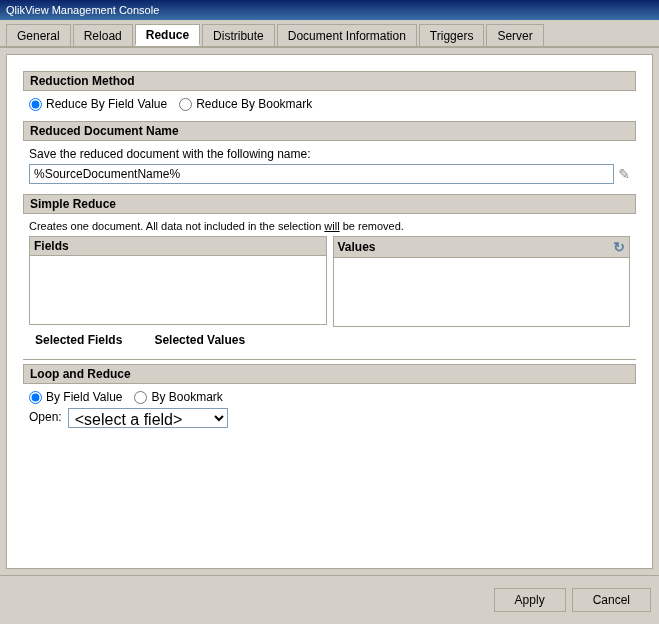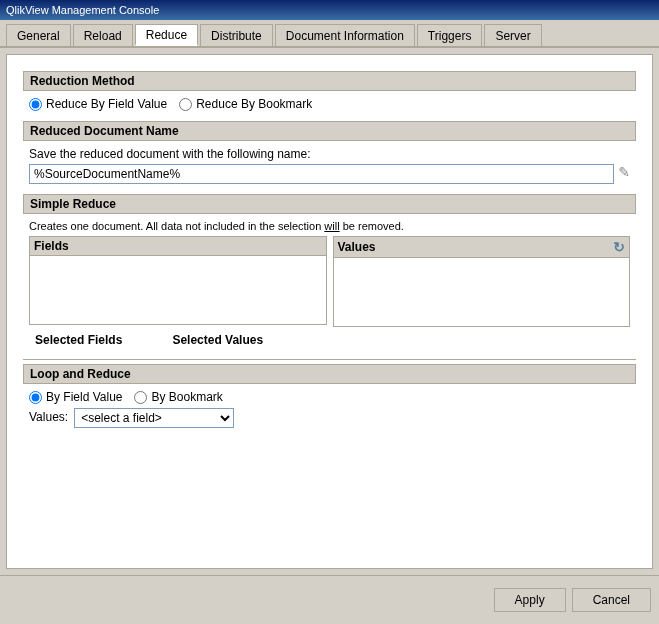--- a/index.html
+++ b/index.html
@@ -49,20 +49,21 @@
       height: 22px;
       display: flex;
       align-items: center;
     }
 
     .tab.active {
       background: #ffffff;
       border-bottom: 2px solid white;
       margin-bottom: -2px;
       z-index: 1;
+      font-weight: bold;
     }
 
     .content-area {
       background: #ffffff;
       margin: 6px;
       flex: 1;
       border: 1px solid #aca899;
       padding: 16px;
       display: flex;
       flex-direction: column;
@@ -109,20 +110,21 @@
       font-size: 12px;
     }
 
     .field-label {
       font-size: 12px;
       margin-bottom: 3px;
     }
 
     .text-input-row {
       display: flex;
+      align-items: center;
       gap: 4px;
       margin-bottom: 4px;
     }
 
     .text-input {
       flex: 1;
       height: 20px;
       border: 1px solid #7f9db9;
       padding: 1px 4px;
       font-size: 12px;
@@ -167,21 +169,21 @@
     }
 
     .column-list {
       border: 1px solid #aca899;
       height: 70px;
       background: white;
     }
 
     .selected-row {
       display: flex;
-      gap: 50px;
+      gap: 32px;
       padding: 2px 6px;
       text-align: center;
     }
 
     .selected-label {
       font-weight: bold;
       font-size: 12px;
     }
 
     .loop-section-content {
@@ -192,21 +194,21 @@
       display: flex;
       align-items: center;
       gap: 6px;
       margin-top: 4px;
     }
 
     .field-select {
       width: 160px;
       height: 20px;
       border: 1px solid #7f9db9;
-      font-size: 12px;
+      font-size: 16px;
       background: white;
       padding: 1px 2px;
     }
 
     .bottom-bar {
       display: flex;
       justify-content: flex-end;
       padding: 12px 8px;
       gap: 6px;
       background: #d4d0c8;
@@ -318,21 +320,21 @@
           <label class="radio-label">
             <input type="radio" name="loop" checked="" style="">
             <span>By Field Value</span>
           </label>
           <label class="radio-label">
             <input type="radio" name="loop" style="">
             <span>By Bookmark</span>
           </label>
         </div>
         <div class="field-row">
-          <span class="field-label">Values:</span>
+          <span class="field-label">Open:</span>
           <select class="field-select">
             <option>&lt;select a field&gt;</option>
           </select>
         </div>
       </div>
     </div>
 
   </div>
 
   <div class="bottom-bar">

